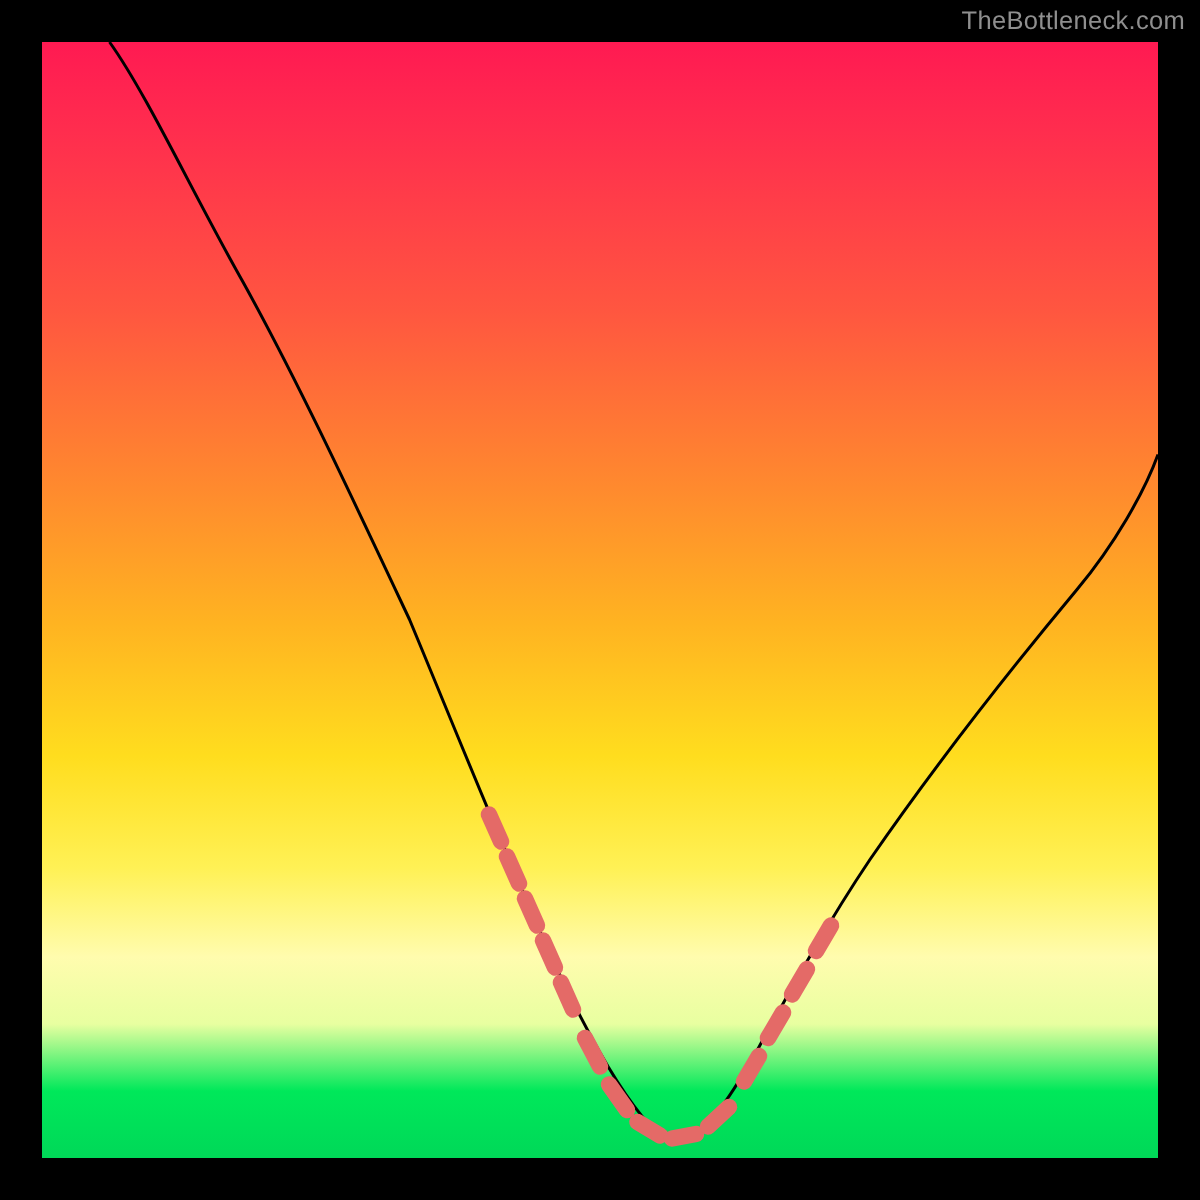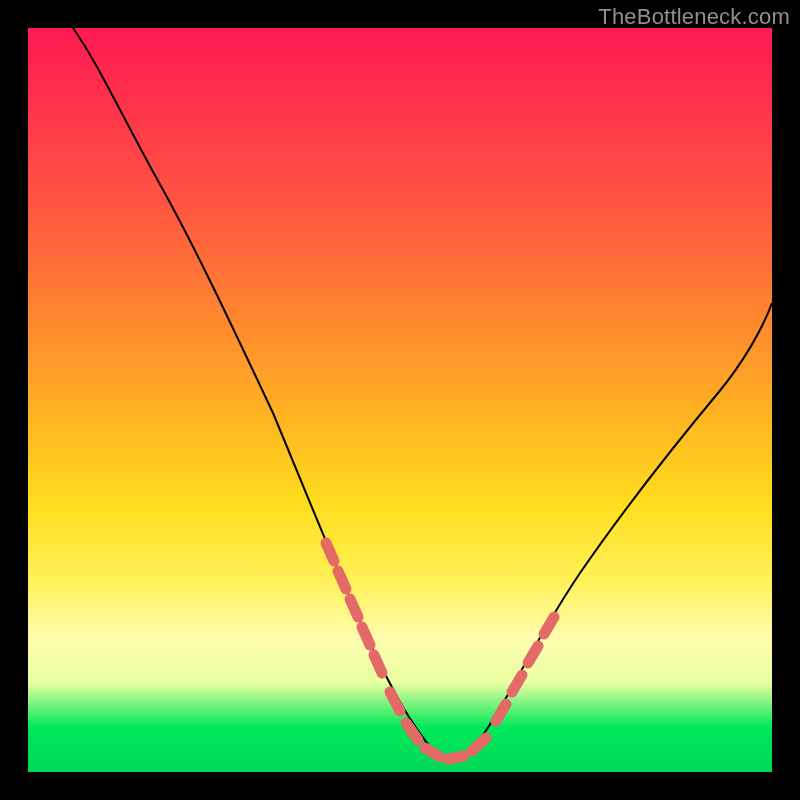--- a/index.html
+++ b/index.html
@@ -35,21 +35,21 @@
       #fffcae 82%,
       #e8ffa0 88%,
       #00e85a 94%,
       #00d858 100%);
   }
   .watermark {
     position: absolute;
     top: 4px;
     right: 10px;
     color: #8f8f8f;
-    font-size: 22px;
+    font-size: 17px;
     font-weight: 500;
     letter-spacing: 0.2px;
     user-select: none;
   }
   svg.curve {
     position: absolute;
     left: 0; top: 0;
     width: 744px;
     height: 744px;
     overflow: visible;

